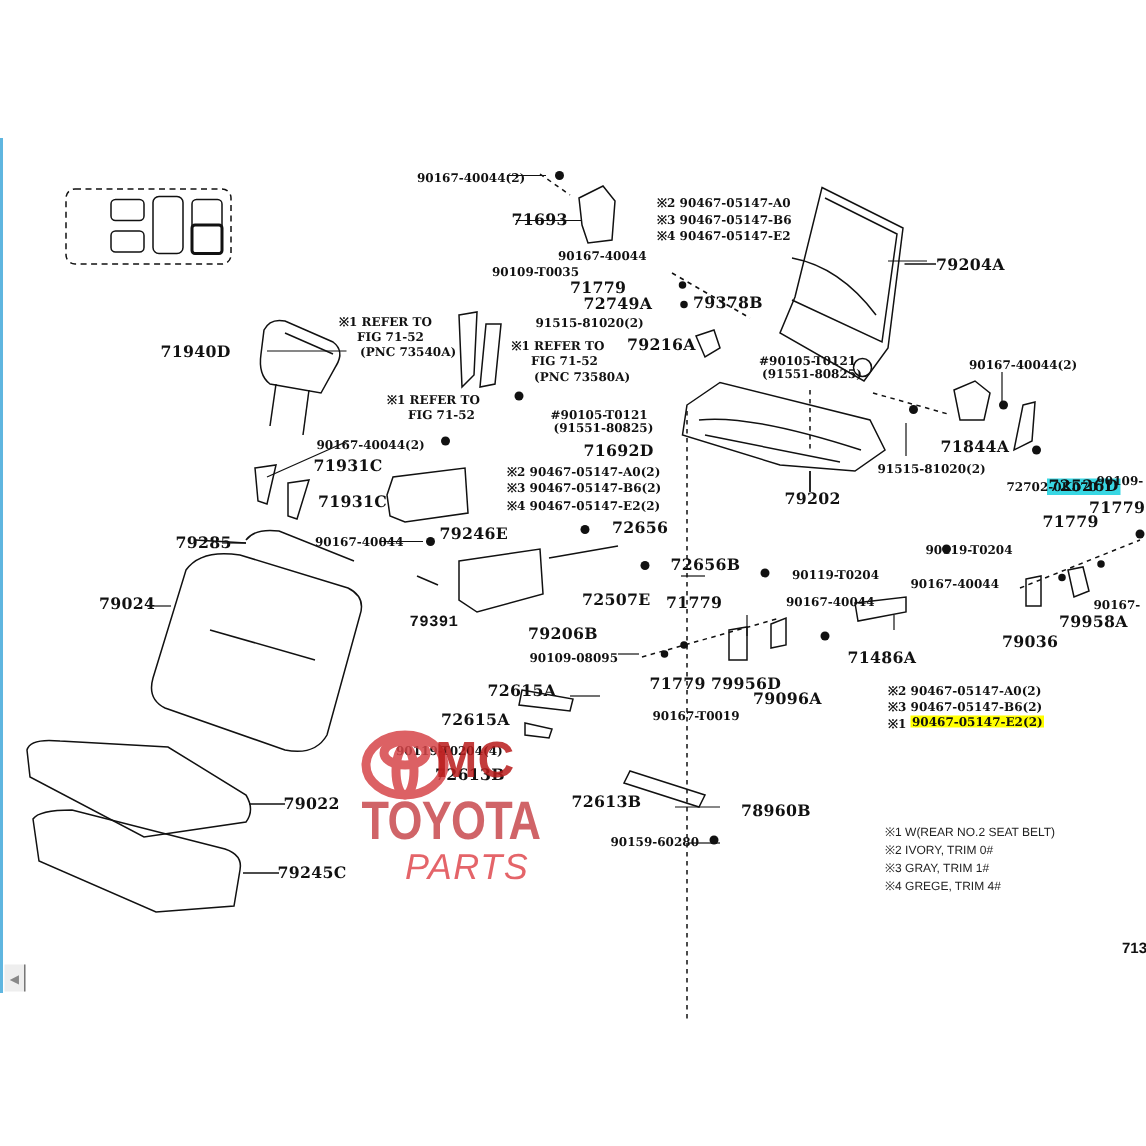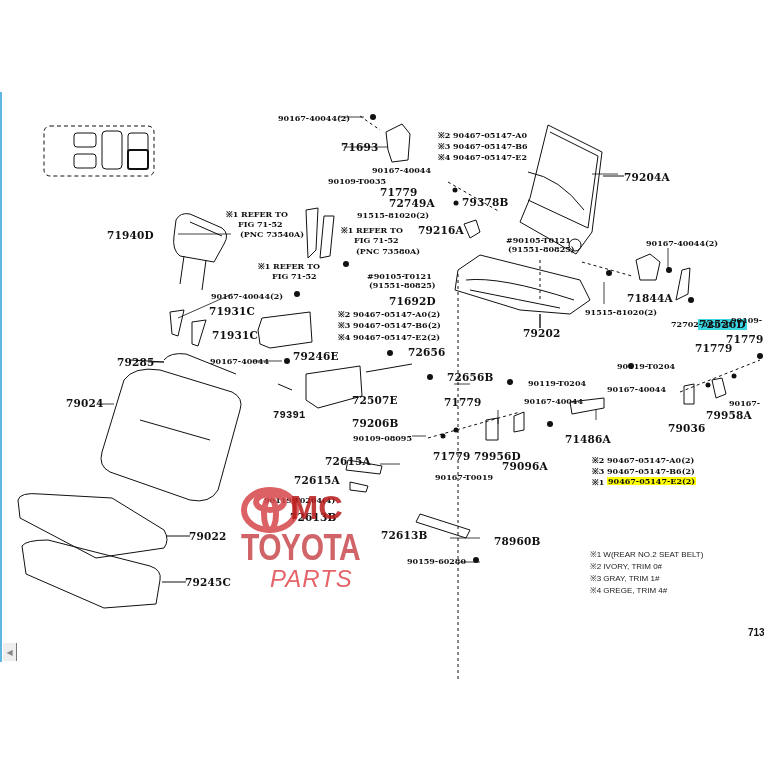--- a/index.html
+++ b/index.html
@@ -203,21 +203,21 @@
 <div class="lbl sm" style="left:210px;top:357px;">90167-40044</div>
 <div class="lbl big" style="left:408px;top:347px;">72656</div>
 <div class="lbl big" style="left:117px;top:357px;">79285</div>
 <div class="lbl big" style="left:447px;top:372px;">72656B</div>
 <div class="lbl sm" style="left:617px;top:362px;">90119-T0204</div>
 <div class="lbl big" style="left:695px;top:343px;">71779</div>
 <div class="lbl big" style="left:726px;top:334px;">71779</div>
 <div class="lbl sm" style="left:528px;top:379px;">90119-T0204</div>
 <div class="lbl big" style="left:66px;top:398px;">79024</div>
 <div class="lbl big" style="left:273px;top:410px;font-family:Liberation Mono, monospace;">79391</div>
-<div class="lbl big" style="left:352px;top:395px;">72507E</div>
+<div class="lbl big" style="left:388px;top:395px;">72507E</div>
 <div class="lbl big" style="left:444px;top:397px;">71779</div>
 <div class="lbl sm" style="left:607px;top:385px;">90167-40044</div>
 <div class="lbl sm" style="left:524px;top:397px;">90167-40044</div>
 <div class="lbl big" style="left:668px;top:423px;">79036</div>
 <div class="lbl big" style="left:706px;top:410px;">79958A</div>
 <div class="lbl sm" style="left:729px;top:399px;">90167-</div>
 <div class="lbl big" style="left:352px;top:418px;">79206B</div>
 <div class="lbl sm" style="left:353px;top:434px;">90109-08095</div>
 <div class="lbl big" style="left:565px;top:434px;">71486A</div>
 <div class="lbl big" style="left:433px;top:451px;">71779</div>

